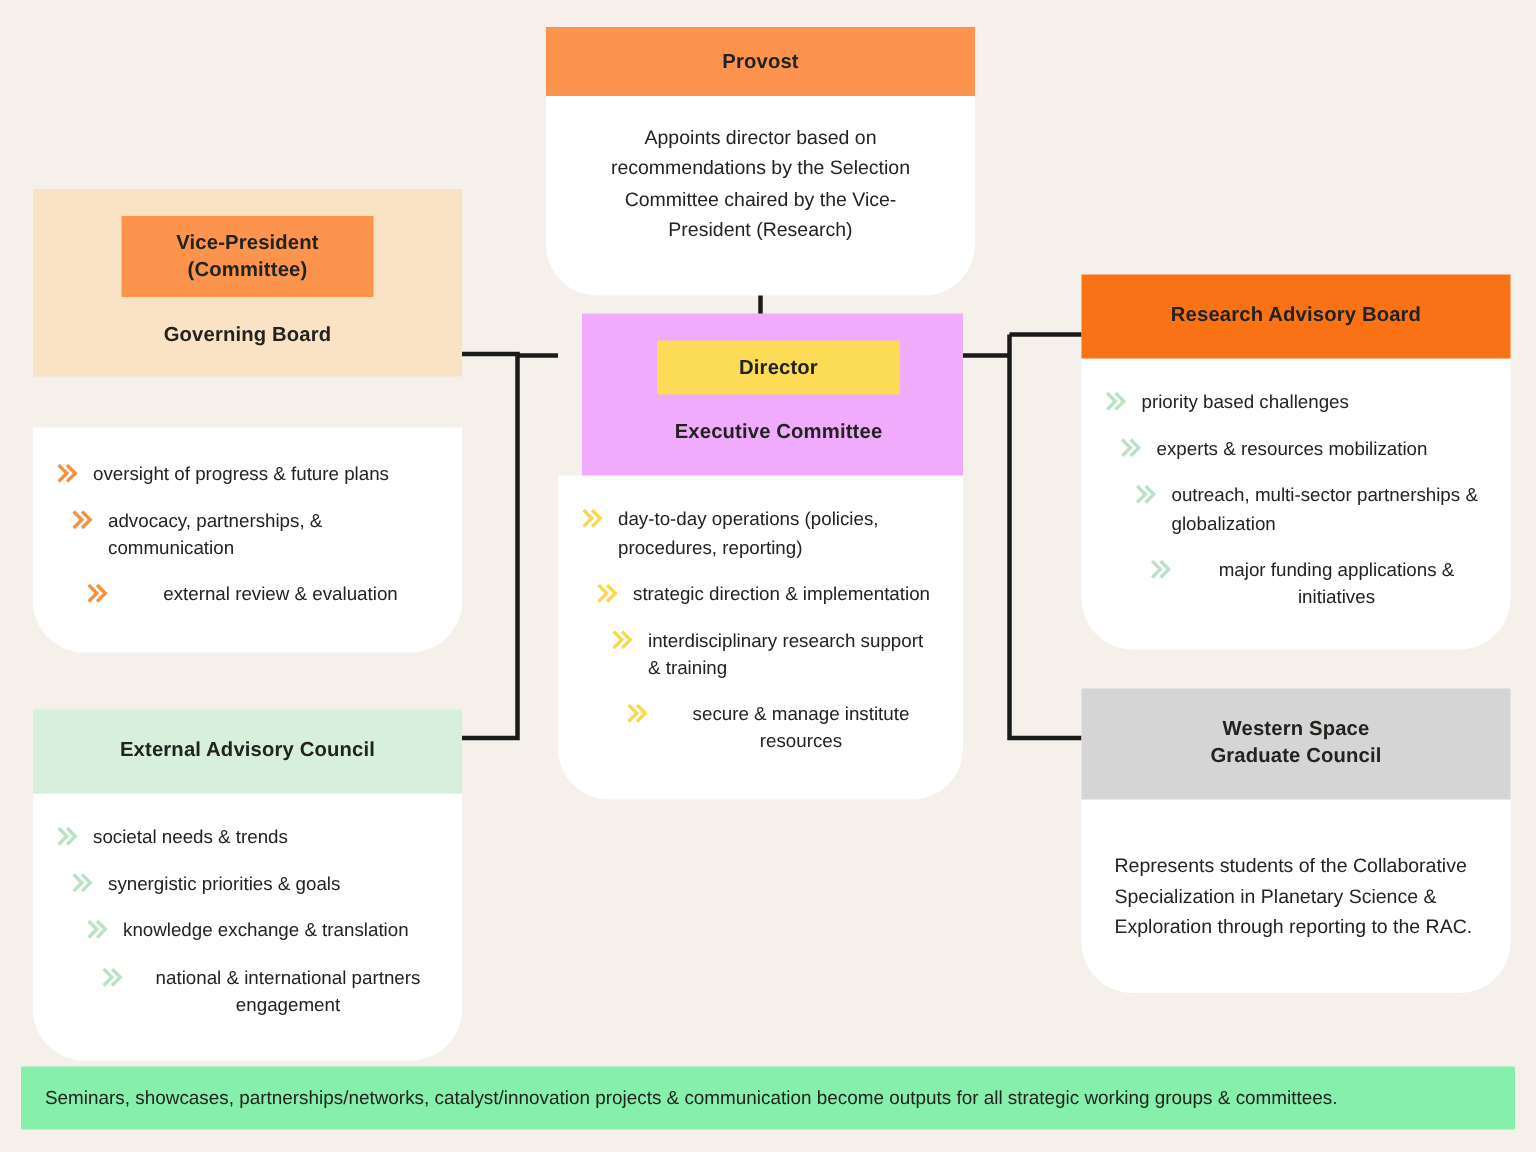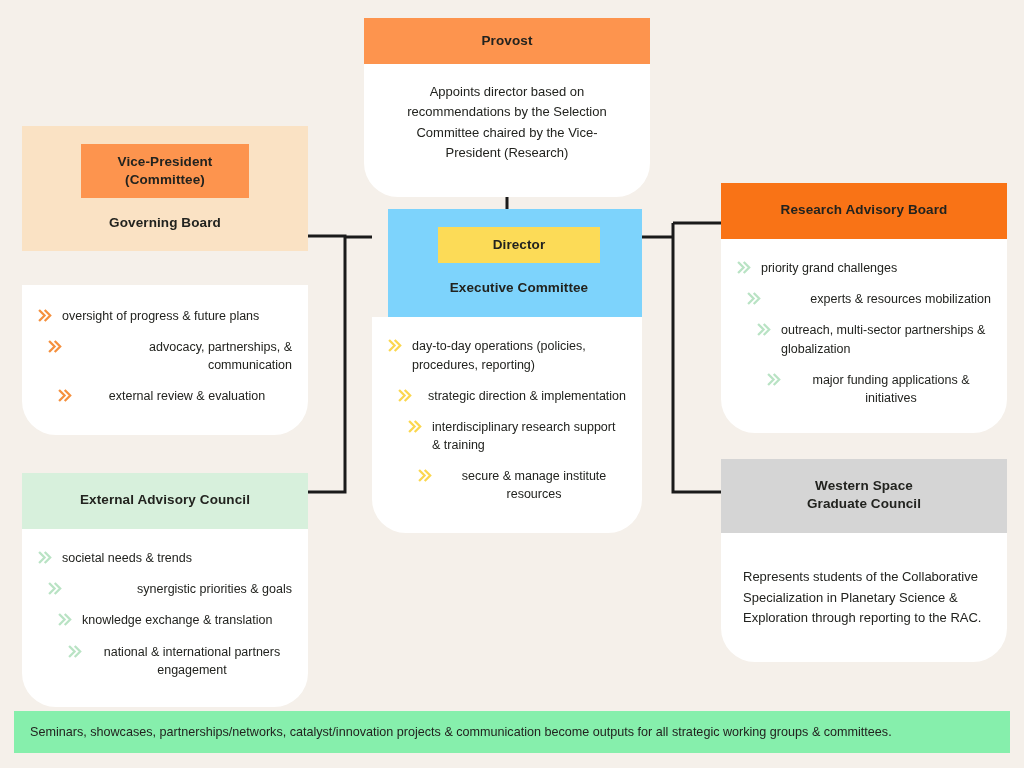--- a/index.html
+++ b/index.html
@@ -107,21 +107,21 @@
     gap: 9px;
     margin-bottom: 13px;
     font-size: 12.5px;
     line-height: 1.45;
   }
 
   ul.bullets li:last-child { margin-bottom: 0; text-align: center; }
 
   
   ul.bullets li:nth-child(1) { padding-left: 0px; }
-  ul.bullets li:nth-child(2) { padding-left: 10px; text-align: right; }
+  ul.bullets li:nth-child(2) { padding-left: 10px; }
   ul.bullets li:nth-child(3) { padding-left: 20px; }
   ul.bullets li:nth-child(4) { padding-left: 30px; }
 
   .chev {
     flex: 0 0 auto;
     width: 15px;
     height: 15px;
     margin-top: 1px;
     display: block;
   }
@@ -137,21 +137,21 @@
   #card-eac          { left: 22px;  top: 473px; width: 286px; }
   #card-wsgc         { left: 721px; top: 459px; width: 286px; }
 
   #card-provost .card-head { background: #fd944e; }
   #card-provost .card-body { padding: 18px 26px 34px 26px; }
 
   #card-vp   .card-head { background: #fae2c4; padding: 18px 16px 18px 16px; }
   #card-vp   .chip      { background: #fd944e; width: 168px; }
   #card-vp   .card-body { padding: 22px 16px 30px 16px; margin-top: 34px; }
 
-  #card-director .card-head { background: #7dd3fc; padding: 18px 8px 20px 16px; margin-left: 16px; }
+  #card-director .card-head { background: #f0abfc; padding: 18px 8px 20px 16px; margin-left: 16px; }
   #card-director .chip      { background: #fcdb57; width: 162px; }
   #card-director .card-body { padding: 20px 16px 30px 16px; }
 
   #card-rab  .card-head { background: #f97316; padding: 18px 16px 20px 16px; }
   #card-rab  .card-body { padding: 20px 16px 26px 16px; }
 
   #card-eac  .card-head { background: #d7f0dc; padding: 18px 16px 20px 16px; }
   #card-eac  .card-body { padding: 20px 16px 28px 16px; }
 
   #card-wsgc .card-head { background: #d5d5d5; padding: 18px 16px 20px 16px; }
@@ -294,21 +294,21 @@
     </div>
     <div class="card-body">
       <ul class="bullets">
         <li>
           <span class="chev">
             <svg viewBox="0 0 16 16" width="15" height="15">
               <path d="M2 3 L7 8 L2 13" fill="none" stroke="#b9e3c4" stroke-width="2.4" stroke-linecap="square"></path>
               <path d="M8 3 L13 8 L8 13" fill="none" stroke="#b9e3c4" stroke-width="2.4" stroke-linecap="square"></path>
             </svg>
           </span>
-          <span class="bullet-text">priority grand challenges</span>
+          <span class="bullet-text">priority based challenges</span>
         </li>
         <li>
           <span class="chev">
             <svg viewBox="0 0 16 16" width="15" height="15">
               <path d="M2 3 L7 8 L2 13" fill="none" stroke="#b9e3c4" stroke-width="2.4" stroke-linecap="square"></path>
               <path d="M8 3 L13 8 L8 13" fill="none" stroke="#b9e3c4" stroke-width="2.4" stroke-linecap="square"></path>
             </svg>
           </span>
           <span class="bullet-text">experts &amp; resources mobilization</span>
         </li>

